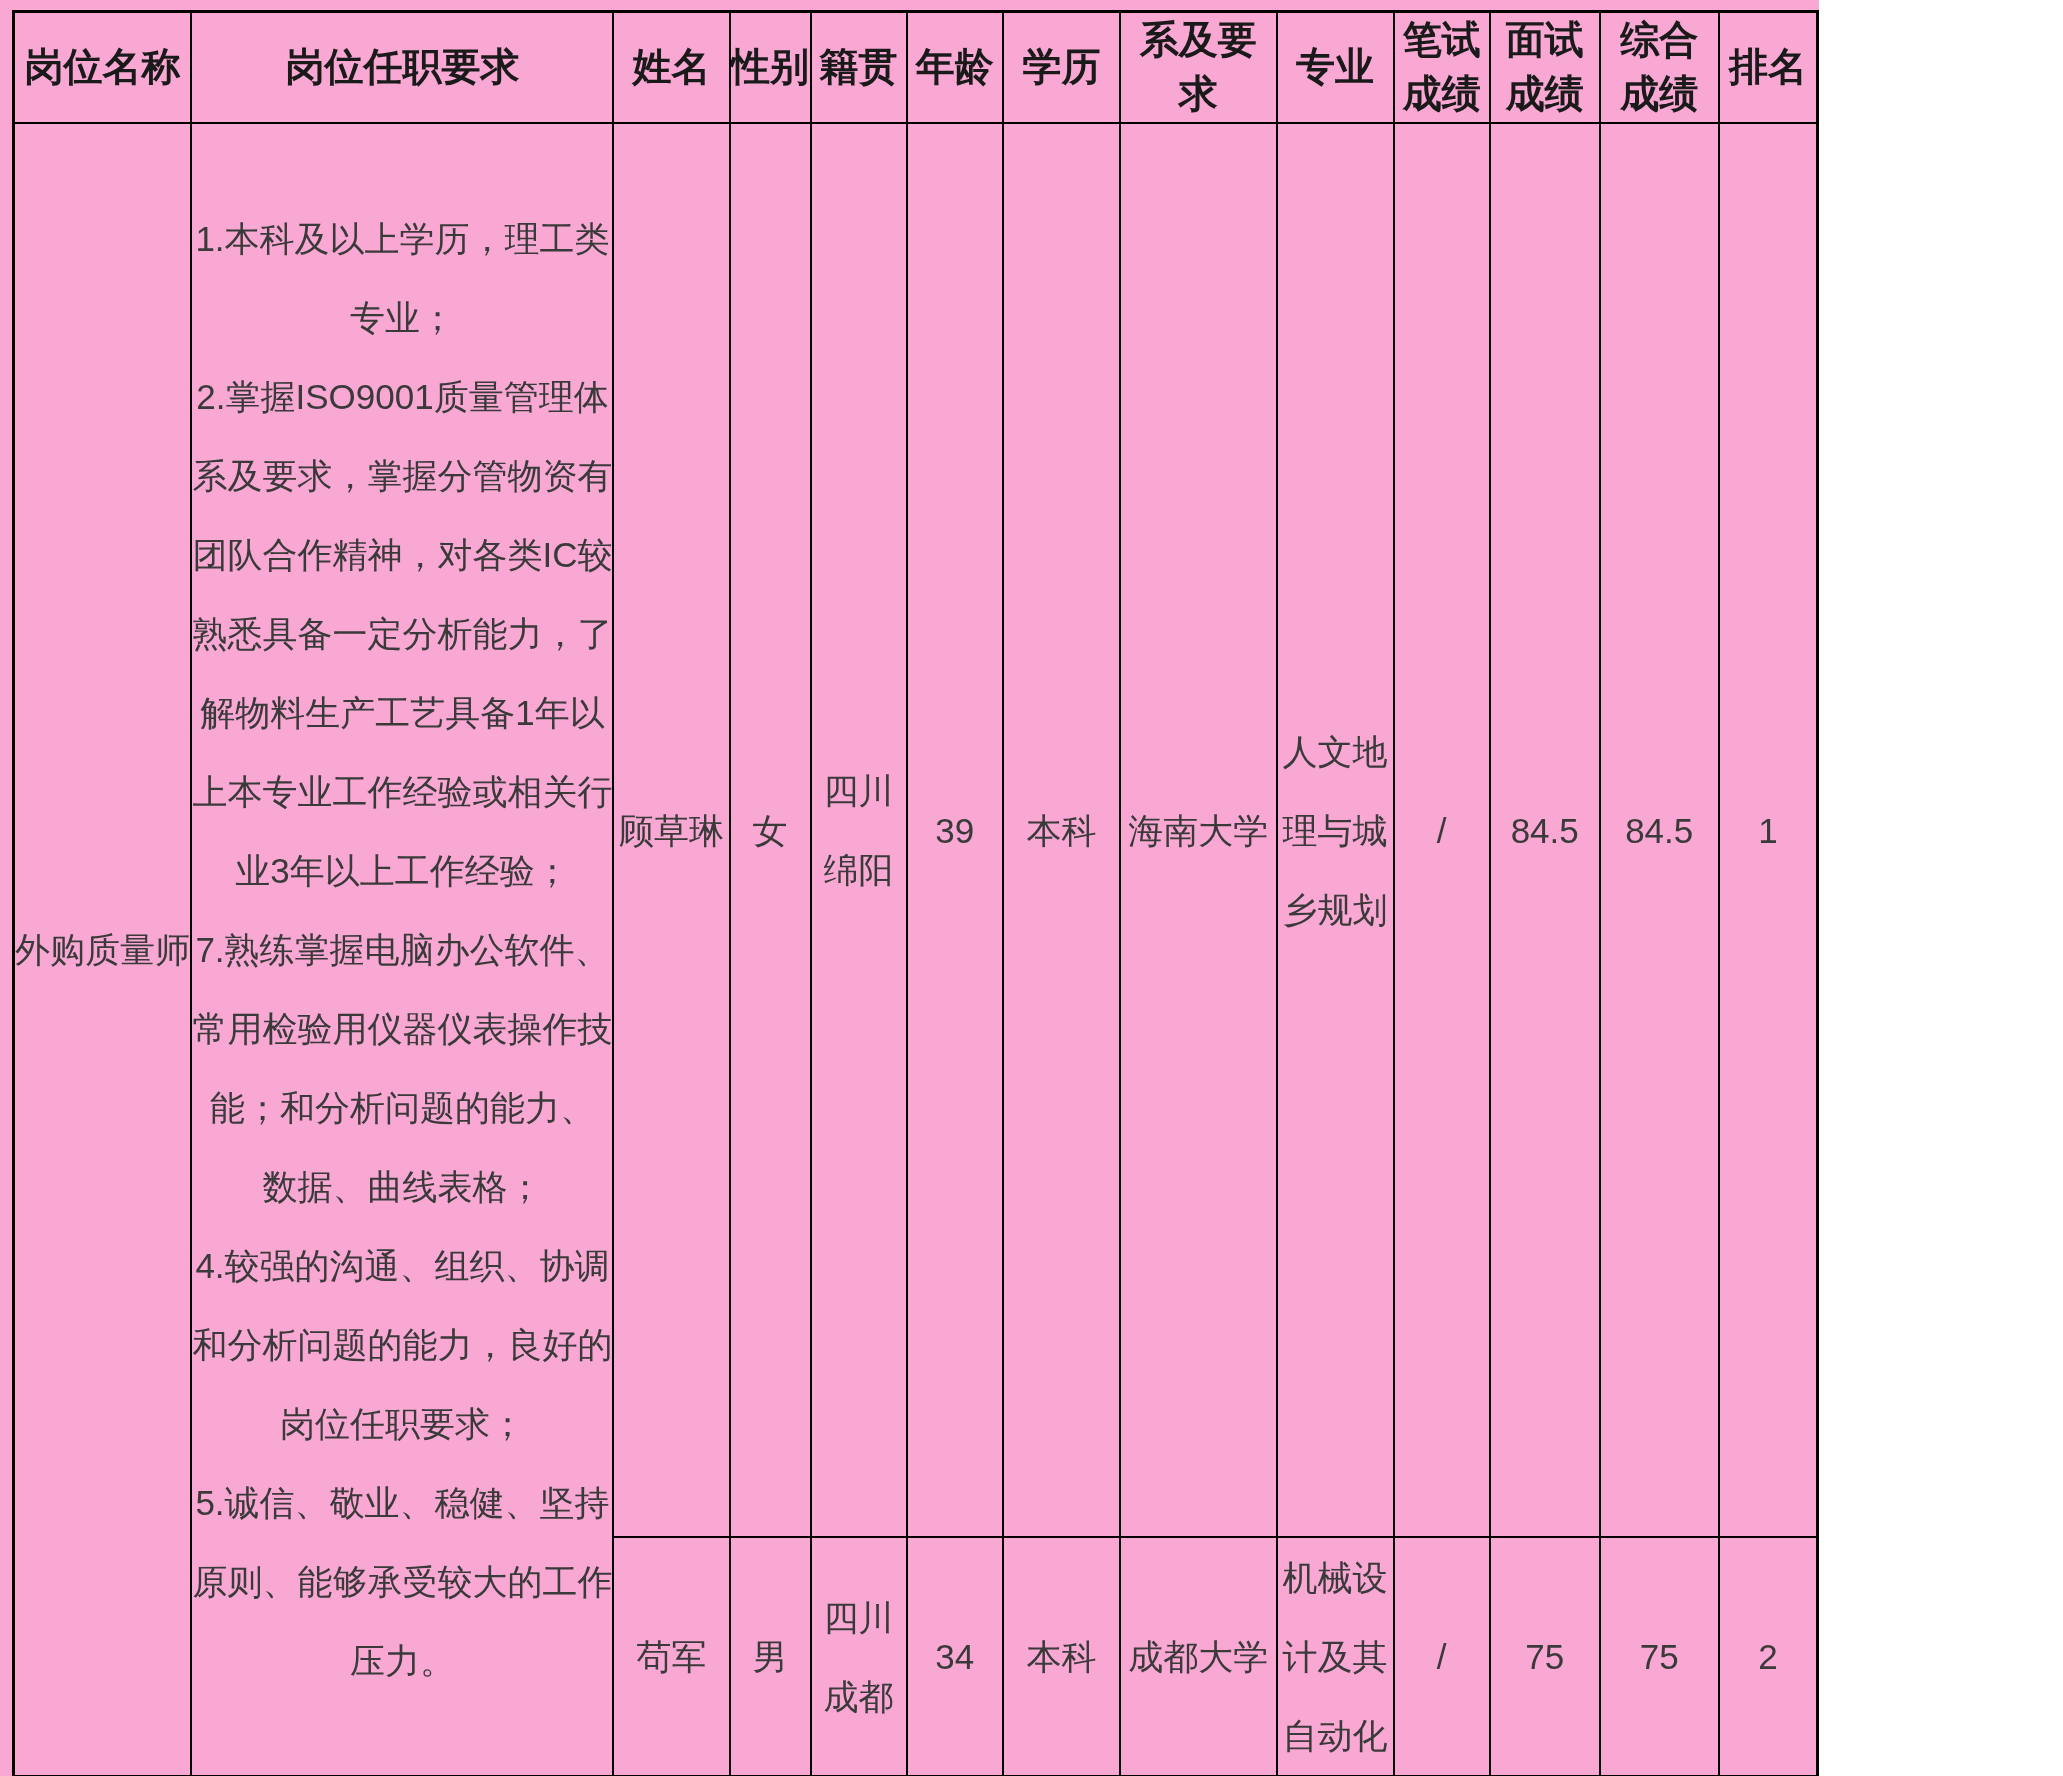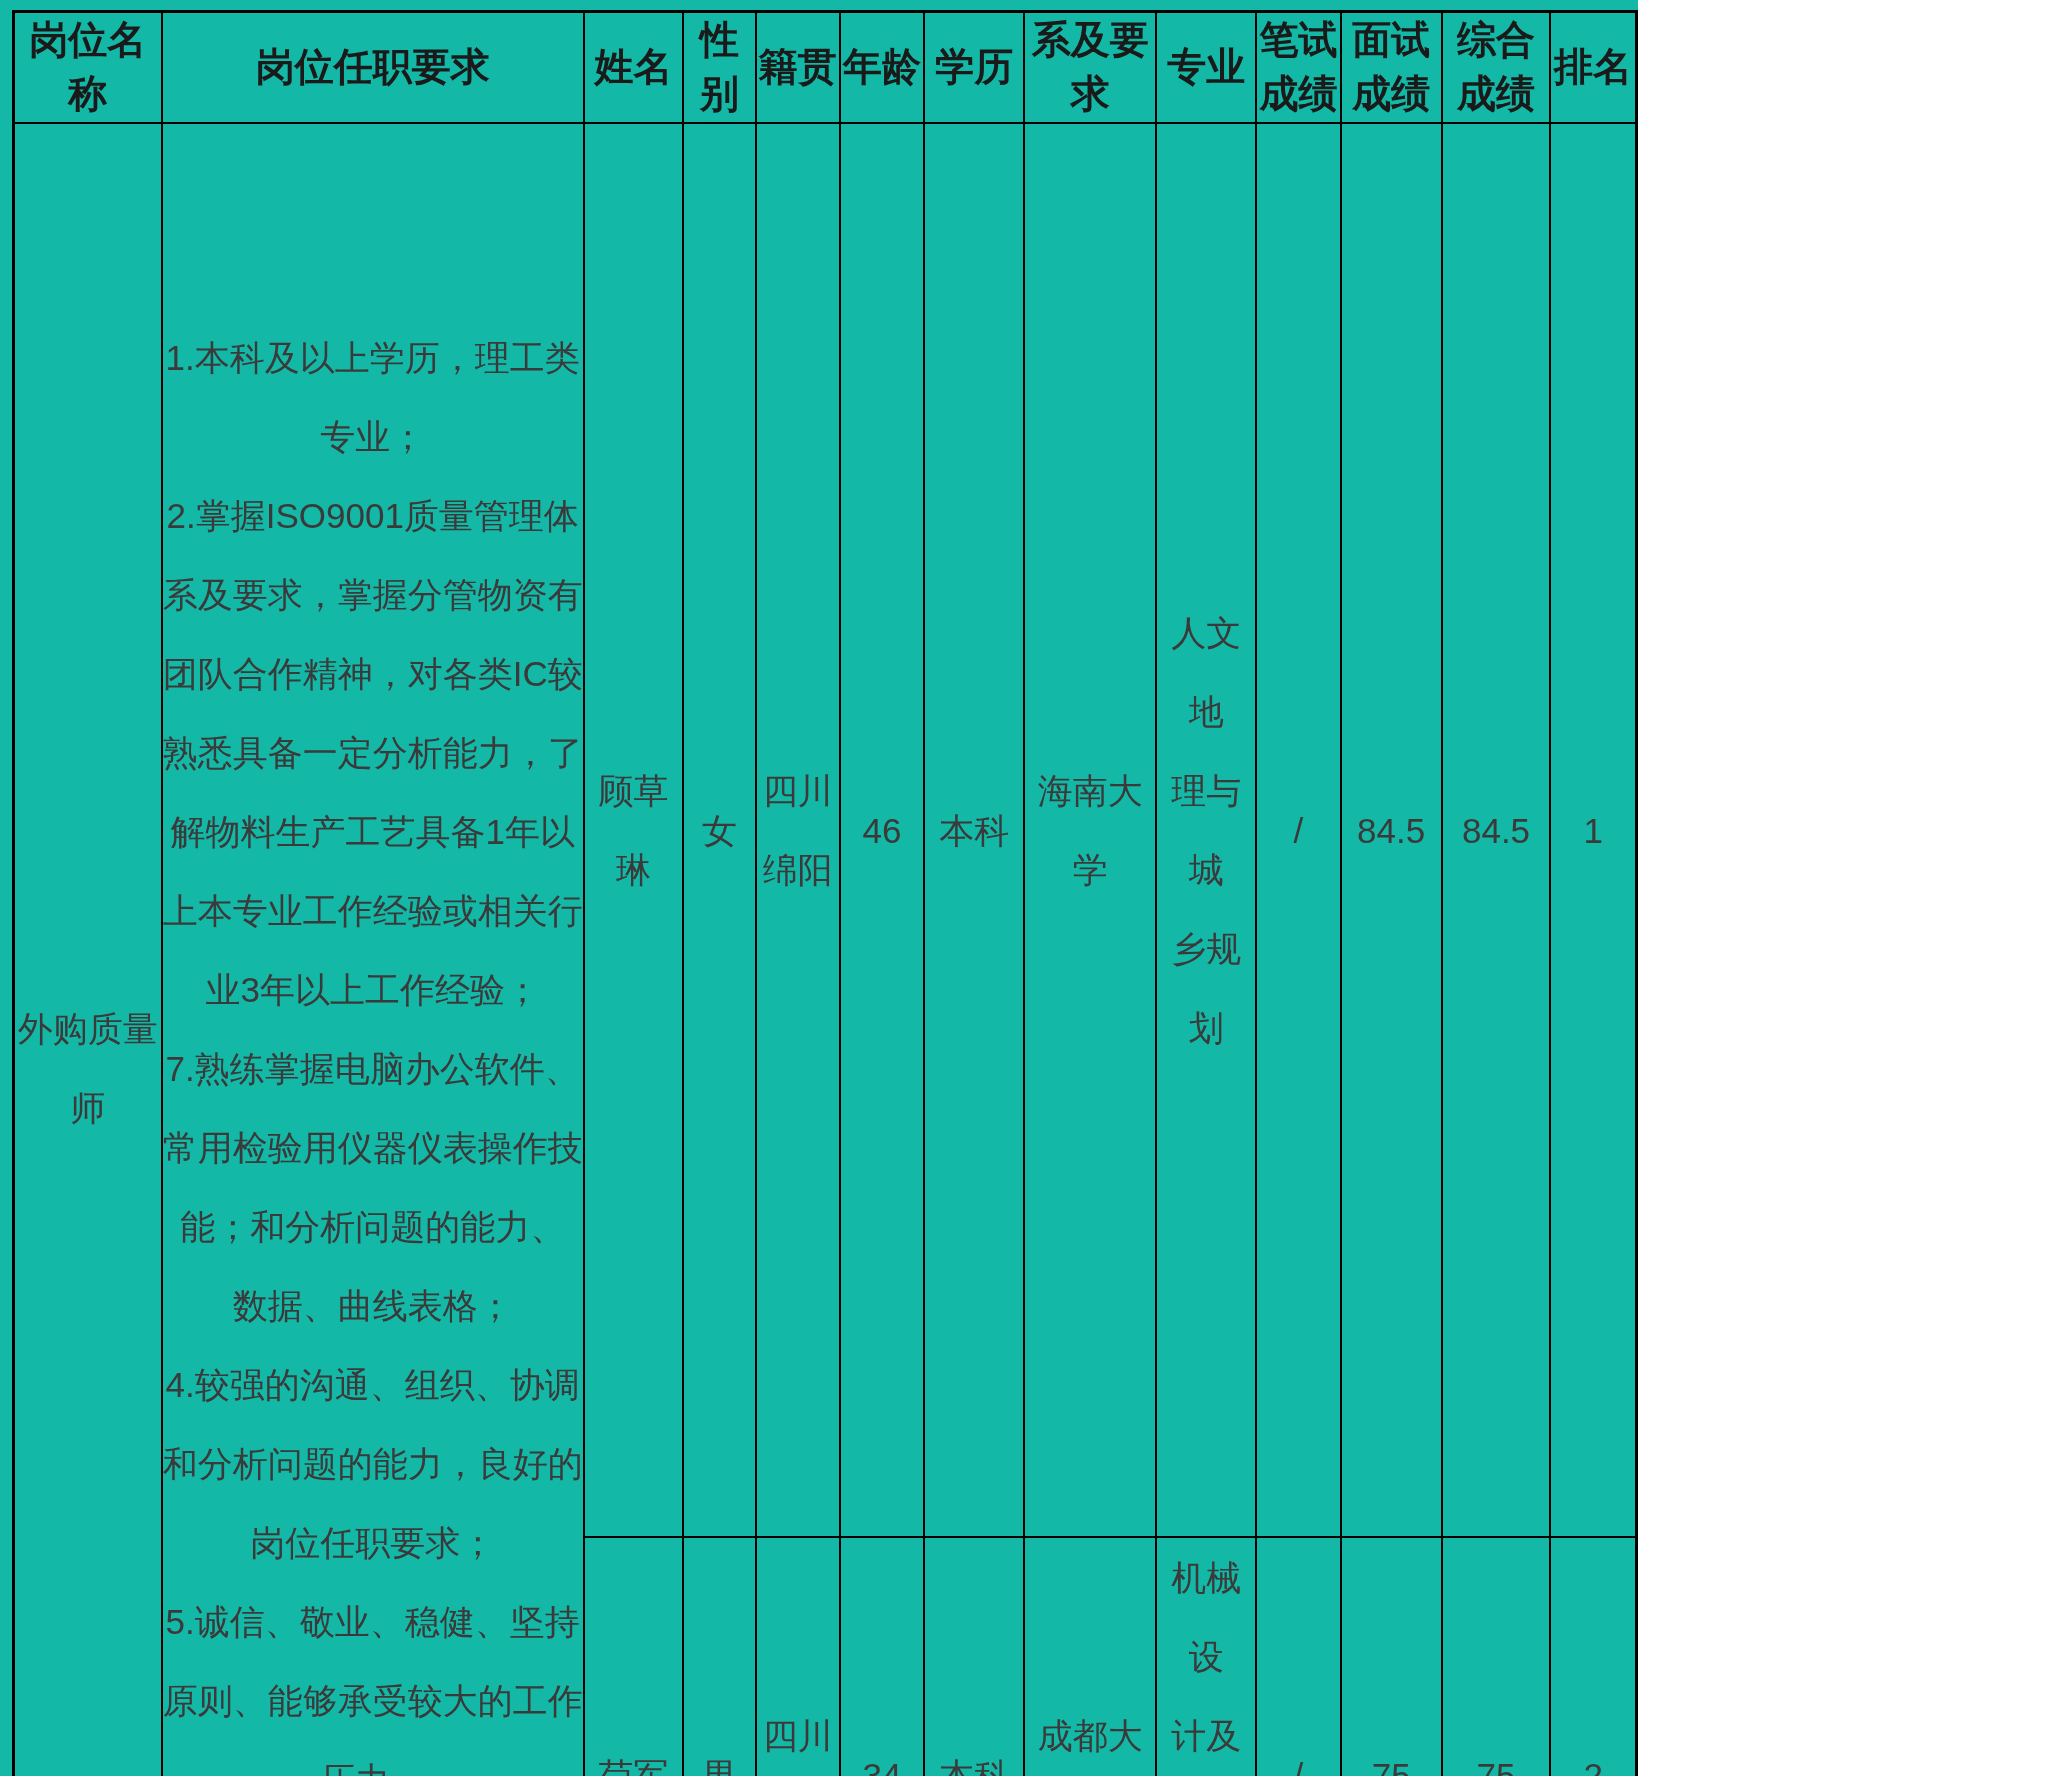--- a/index.html
+++ b/index.html
@@ -1,19 +1,19 @@
 <!DOCTYPE html>
 <html><head>
 <meta charset="utf-8">
 <style>
   html,body{margin:0;padding:0;background:#ffffff;}
   .page{
     position:relative;
-    width:1638px;height:1777px;
-    background:#14b8a6;
+    width:1819px;height:1777px;
+    background:#f9a8d4;
     font-family:"Liberation Sans",sans-serif;
     overflow:hidden;
     box-sizing:border-box;
     padding:9.7px 0 0 11.6px;
   }
   table.results{
     border-collapse:collapse;
     table-layout:fixed;
     border:3.9px solid #000000;
   }
@@ -138,21 +138,21 @@
         <div class="rline">5.诚信、敬业、稳健、坚持</div>
         <div class="rline">原则、能够承受较大的工作</div>
         <div class="rline">压力。</div>
       </td>
       <td>顾草琳</td>
       <td>女</td>
       <td>
         <div class="cline">四川</div>
         <div class="cline">绵阳</div>
       </td>
-      <td>46</td>
+      <td>39</td>
       <td>本科</td>
       <td>海南大学</td>
       <td>
         <div class="cline">人文地</div>
         <div class="cline">理与城</div>
         <div class="cline">乡规划</div>
       </td>
       <td>/</td>
       <td>84.5</td>
       <td>84.5</td>

